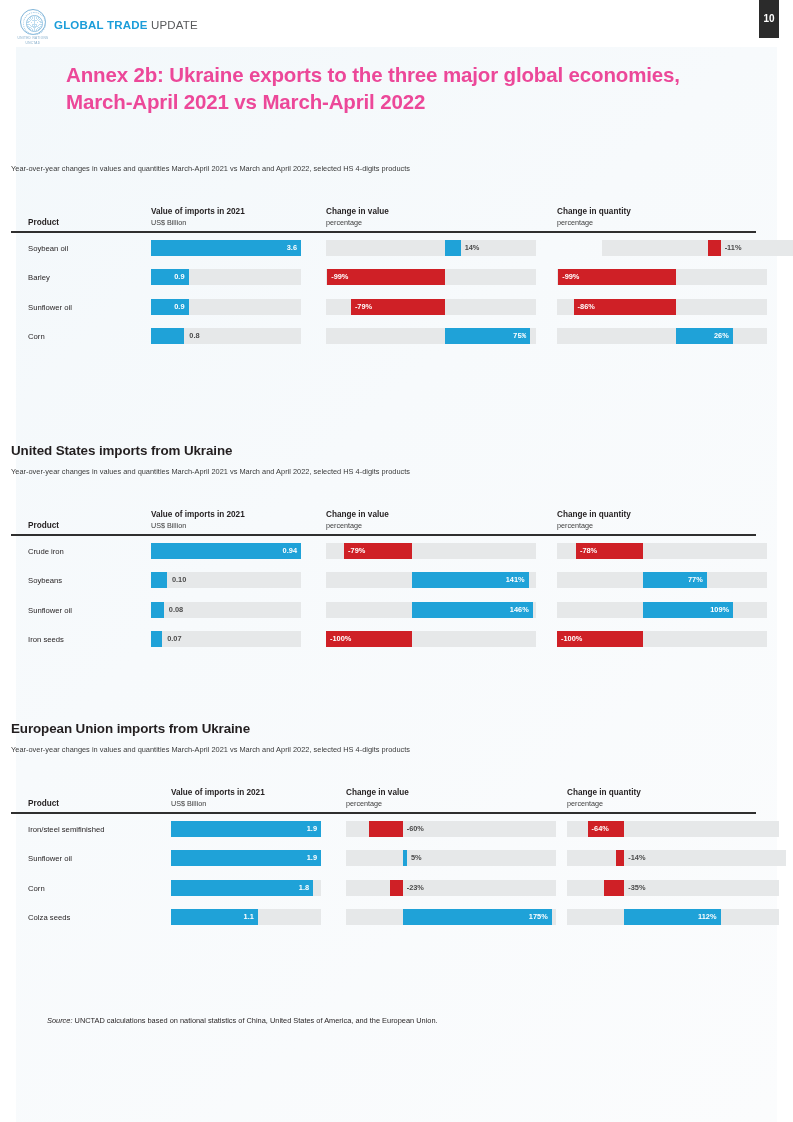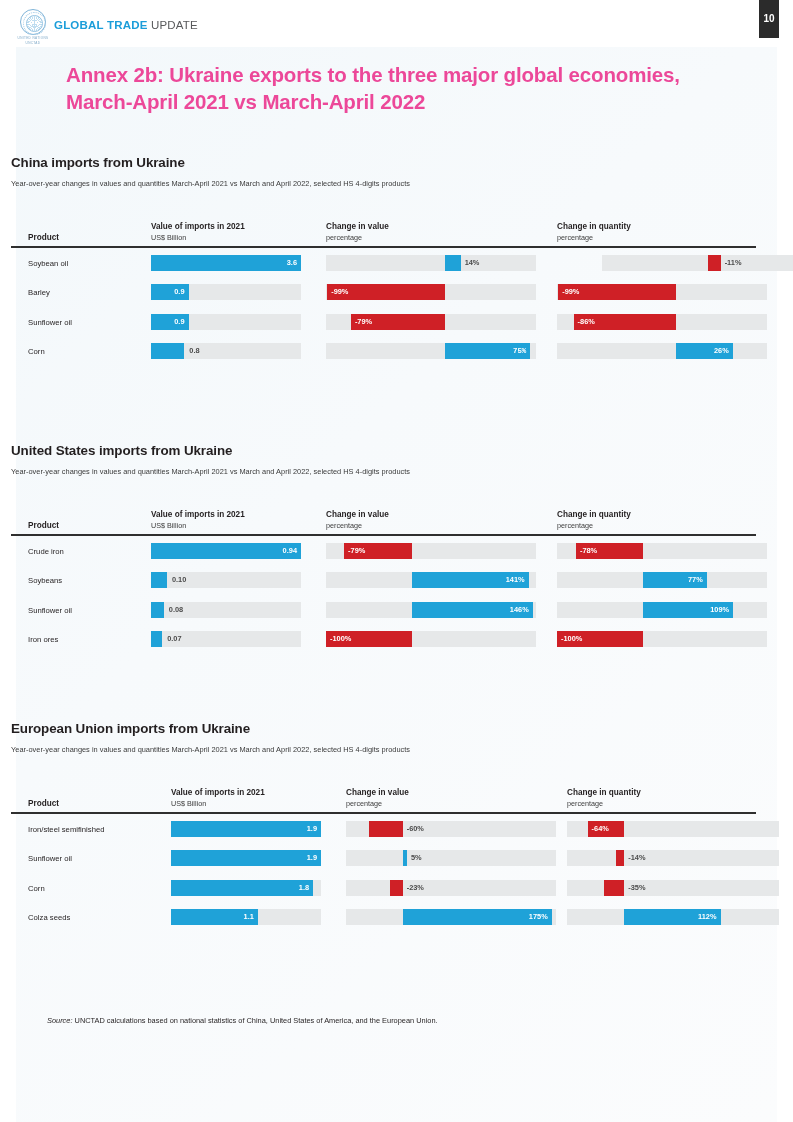--- a/index.html
+++ b/index.html
@@ -125,21 +125,20 @@
   </div>
   <div class="page-badge">10</div>
 </div>
 
 <div class="sheet"></div>
 
 <h1 class="title">Annex 2b: Ukraine exports to the three major global economies, March-April 2021 vs March-April 2022</h1>
 
 <div id="sections-root">
     <div class="section" style="top: 155px;">
-      <div class="section-title">China imports from Ukraine</div>
       <div class="section-sub">Year-over-year changes in values and quantities March-April 2021 vs March and April 2022, selected HS 4-digits products</div>
       <div class="colheads">
         <div class="ch" style="left: 17px;">
           <div class="h1">Product</div>
         </div>
         <div class="ch" style="left: 140px;">
           <div class="h1">Value of imports in 2021</div>
           <div class="h2">US$ Billion</div>
         </div>
         <div class="ch" style="left: 315px;">
@@ -276,21 +275,21 @@
           <div class="track" style="left: 315px; width: 210px;">
             <div class="bar blue" style="left: 86.1px; width: 120.596px;"></div>
             <div class="barlabel inside-right" style="right: 7.304px;">146%</div>
           </div>
           <div class="track" style="left: 546px; width: 210px;">
             <div class="bar blue" style="left: 86.1px; width: 90.034px;"></div>
             <div class="barlabel inside-right" style="right: 37.866px;">109%</div>
           </div>
         </div>
         <div class="row">
-          <div class="cell-product" style="left: 17px;">Iron ores</div>
+          <div class="cell-product" style="left: 17px;">Iron seeds</div>
           <div class="track" style="left: 140px; width: 150px;">
             <div class="bar blue" style="left: 0px; width: 11.1702px;"></div>
             <div class="barlabel outside-right" style="left: 16.1702px;">0.07</div>
           </div>
           <div class="track" style="left: 315px; width: 210px;">
             <div class="bar red" style="left: 0px; width: 86.1px;"></div>
             <div class="barlabel inside-left" style="left: 4px;">-100%</div>
           </div>
           <div class="track" style="left: 546px; width: 210px;">
             <div class="bar red" style="left: 0px; width: 86.1px;"></div>
@@ -339,21 +338,21 @@
         <div class="row">
           <div class="cell-product" style="left: 17px;">Sunflower oil</div>
           <div class="track" style="left: 160px; width: 150px;">
             <div class="bar blue" style="left: 0px; width: 150px;"></div>
             <div class="barlabel inside-right" style="right: 4px;">1.9</div>
           </div>
           <div class="track" style="left: 335px; width: 210px;">
             <div class="bar blue" style="left: 56.7px; width: 4.25833px;"></div>
             <div class="barlabel outside-right" style="left: 64.9583px;">5%</div>
           </div>
-          <div class="track" style="left: 556px; width: 212px;">
+          <div class="track" style="left: 556px; width: 212px; padding-left: 7px;">
             <div class="bar red" style="left: 49.2264px; width: 8.0136px;"></div>
             <div class="barlabel outside-right" style="left: 61.24px;">-14%</div>
           </div>
         </div>
         <div class="row">
           <div class="cell-product" style="left: 17px;">Corn</div>
           <div class="track" style="left: 160px; width: 150px;">
             <div class="bar blue" style="left: 0px; width: 142.105px;"></div>
             <div class="barlabel inside-right" style="right: 11.8947px;">1.8</div>
           </div>

